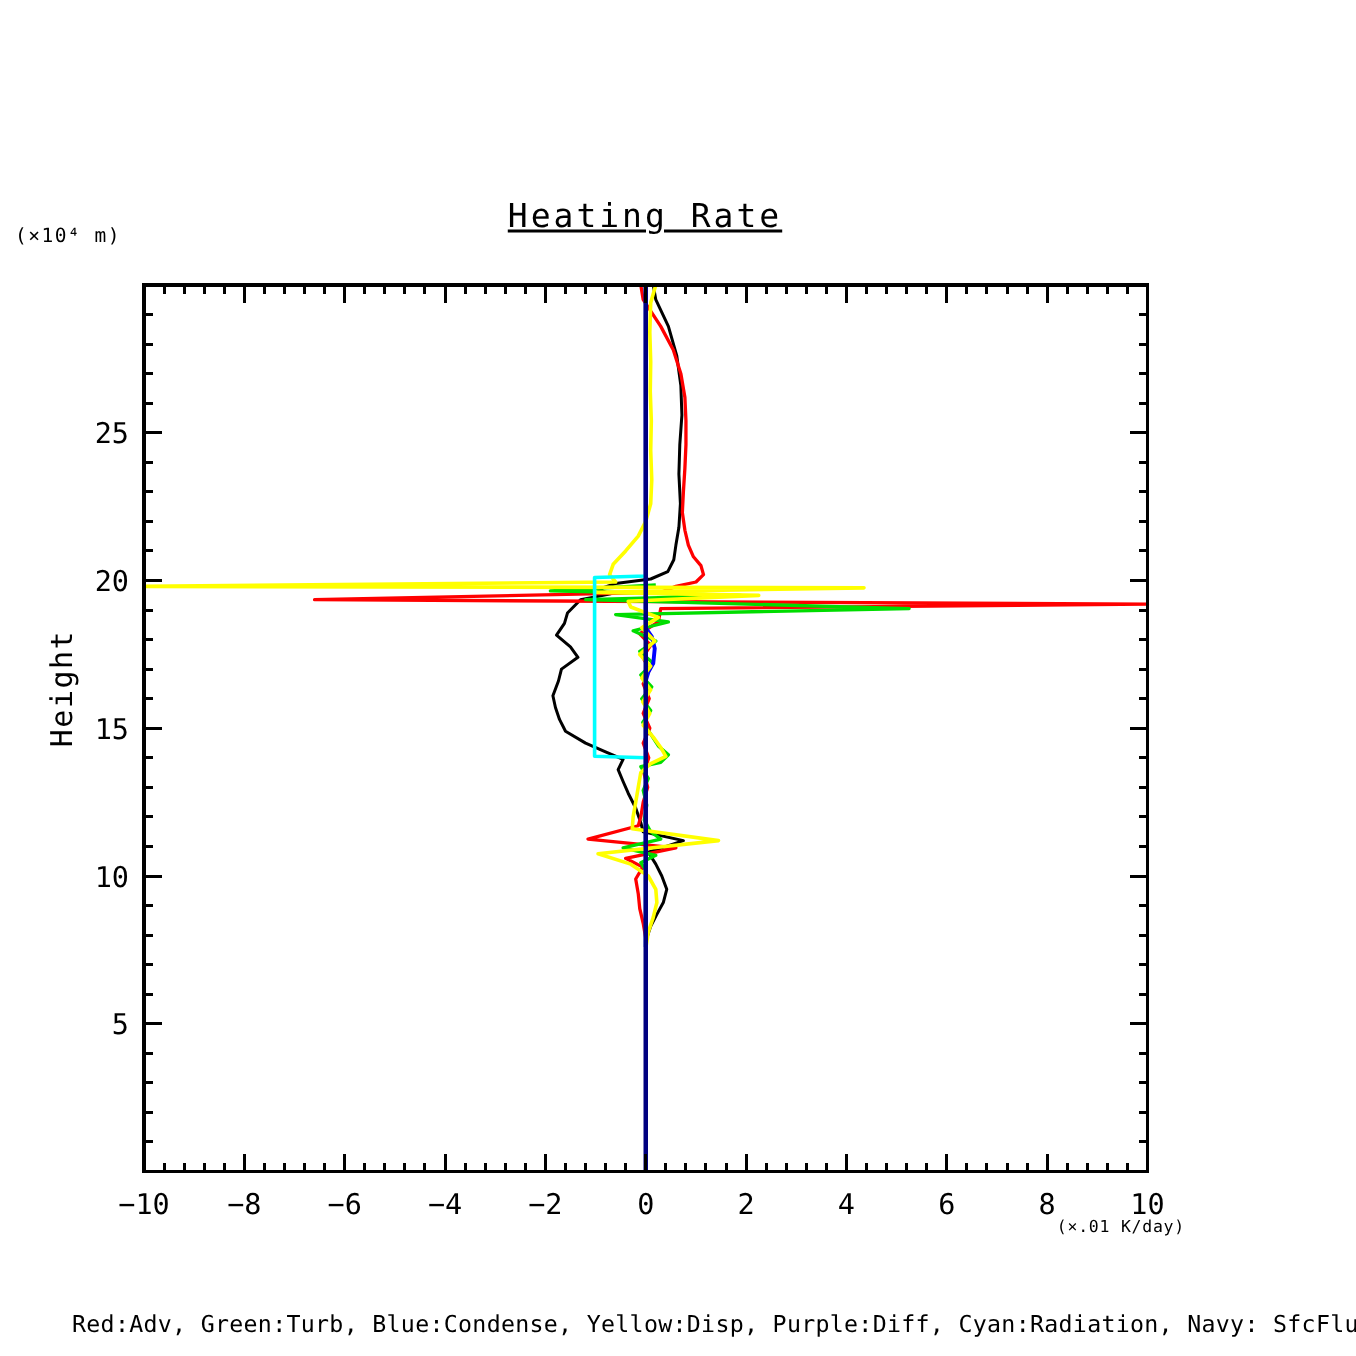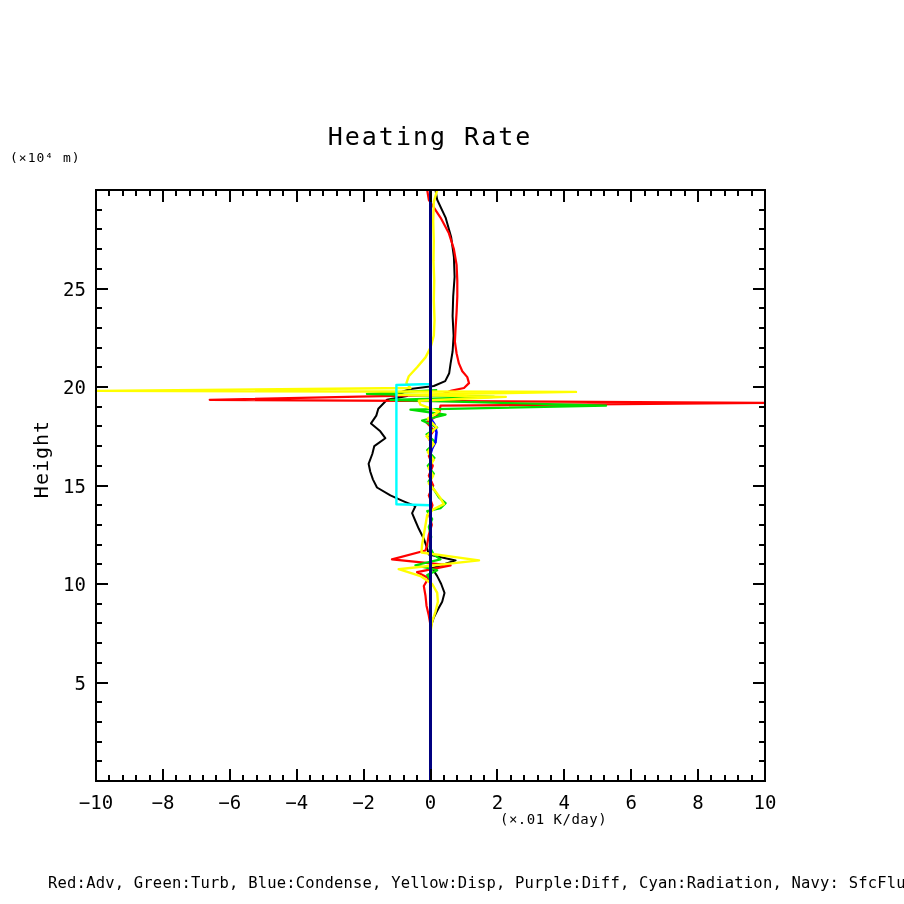--- a/index.html
+++ b/index.html
@@ -1,26 +1,26 @@
 <!DOCTYPE html>
 <html><head>
 <meta charset="utf-8">
 <style>
   html,body{margin:0;padding:0;background:#ffffff;}
   body{width:904px;height:904px;position:relative;overflow:hidden;
        font-family:"DejaVu Sans Mono", monospace;color:#000;}
   .abs{position:absolute;}
-  #title{left:180px;top:122px;width:500px;text-align:center;
-         font-size:25px;letter-spacing:2px;white-space:nowrap;}
+  #title{left:180px;top:132px;width:500px;text-align:center;
+         font-size:22px;letter-spacing:2px;white-space:nowrap;text-decoration:underline;}
   #y-unit{left:10px;top:150px;font-size:13px;letter-spacing:1px;white-space:nowrap;}
   #y-axis-label{left:-24px;top:447px;width:130px;text-align:center;
                 font-size:20px;letter-spacing:1px;
                 transform:rotate(-90deg);transform-origin:center;}
-  #x-unit{left:500px;top:811px;width:290px;text-align:left;
-          font-size:14px;letter-spacing:0.5px;white-space:nowrap;}
+  #x-unit{left:500px;top:811px;width:290px;text-align:right;
+          font-size:11px;letter-spacing:0.5px;white-space:nowrap;}
   #legend{left:48px;top:874px;width:840px;font-size:15.5px;
           letter-spacing:0.2px;white-space:nowrap;}
   #chart-svg{left:0;top:0;}
 </style>
 </head>
 <body>
 
 <div class="abs" id="title">Heating Rate</div>
 <div class="abs" id="y-unit">(×10⁴ m)</div>
 <div class="abs" id="y-axis-label">Height</div>

